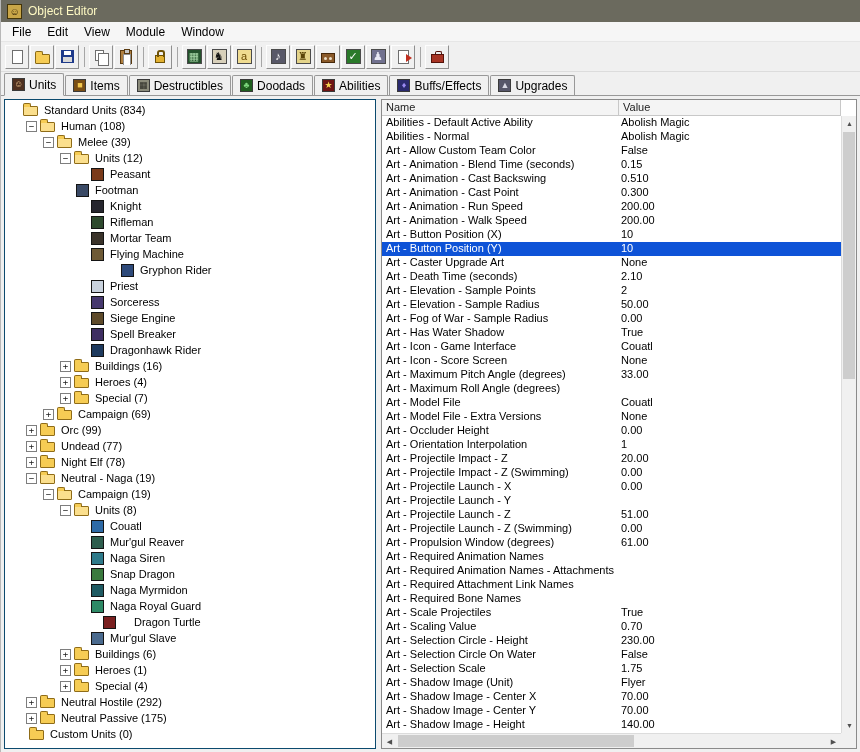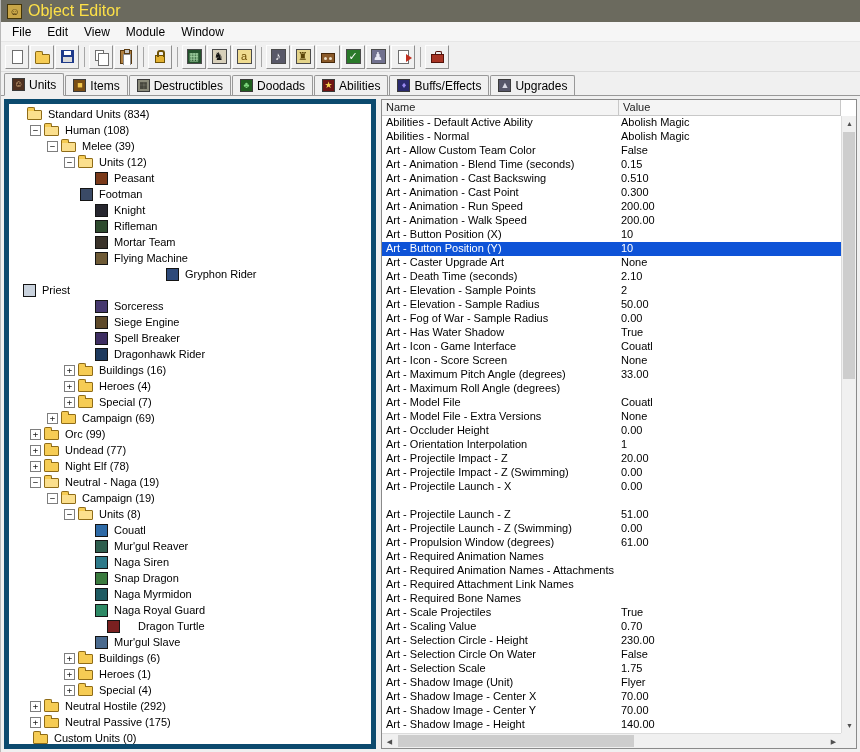--- a/index.html
+++ b/index.html
@@ -3,21 +3,21 @@
 <meta charset="utf-8">
 <style>
 *{box-sizing:border-box;margin:0;padding:0}
 html,body{width:860px;height:752px;overflow:hidden}
 body{font-family:"Liberation Sans","DejaVu Sans",sans-serif;background:#f0f0f0}
 .window{width:860px;height:752px;display:flex;flex-direction:column;background:#f0f0f0;border-left:1px solid #b8b8b8}
 
 
 .titlebar{height:22px;background:#6b6a5e;display:flex;align-items:center;padding:0 6px;gap:6px;flex:none}
 .app-ico{width:15px;height:15px;background:#c9a648;border:1px solid #433408;color:#3a2a08;font-size:10px;line-height:13px;text-align:center;flex:none}
-.title-text{color:#fde047;font-size:16px}
+.title-text{color:#fef9c3;font-size:12px}
 
 
 .menubar{height:20px;background:#f6f6f6;display:flex;align-items:stretch;padding-left:3px;flex:none;border-bottom:1px solid #e6e6e6}
 .menu-item{padding:0 8px;font-size:12px;line-height:20px;color:#000;cursor:default}
 
 
 .toolbar{height:30px;background:#f0f0f0;display:flex;align-items:center;padding:0 4px;flex:none;border-bottom:1px solid #dcdcdc}
 .tb-btn{width:24px;height:24px;border:1px solid;border-color:#fdfdfd #8f8f8f #8f8f8f #fdfdfd;background:#f0f0f0;display:flex;align-items:center;justify-content:center;margin-right:1px;flex:none}
 .tb-sep{width:1px;height:20px;background:#a6a6a6;margin:0 4px;flex:none}
 .tb-ico{display:flex;align-items:center;justify-content:center}
@@ -46,21 +46,21 @@
 .shape-toolbox::before{content:"";position:absolute;left:3px;top:-4px;width:5px;height:3px;border:1px solid #54120a;border-bottom:none;border-radius:2px 2px 0 0}
 
 
 .tabstrip{height:24px;background:#f0f0f0;display:flex;align-items:flex-end;padding-left:3px;flex:none;border-bottom:1px solid #989898}
 .tab{display:flex;align-items:center;gap:4px;height:20px;padding:0 7px;font-size:12px;border:1px solid #989898;border-bottom:none;background:#f0f0f0;margin-right:1px;border-radius:2px 2px 0 0;cursor:default}
 .tab.active{height:23px;margin-bottom:-1px;border-bottom:1px solid #f0f0f0;z-index:2;position:relative}
 .tab-ico{width:13px;height:13px;border:1px solid #3a3a3a;display:flex;align-items:center;justify-content:center;font-size:9px;line-height:11px;flex:none}
 
 
 .main{flex:1;display:flex;padding:3px;min-height:0}
-.tree-panel{width:372px;flex:none;background:#fff;border:5px solid #0c4a6e;overflow:hidden;padding-top:2px}
+.tree-panel{width:372px;flex:none;background:#fff;border:1px solid #0c4a6e;overflow:hidden;padding-top:2px}
 .splitter{width:5px;flex:none}
 .table-panel{flex:1;background:#fff;border:1px solid #8a8a8a;position:relative;overflow:hidden}
 
 
 .tree-row{display:flex;align-items:center;height:16px;font-size:11px;white-space:nowrap;cursor:default}
 .exp{width:11px;height:11px;border:1px solid #7e7e7e;background:#fff;font-size:9px;line-height:9px;text-align:center;color:#1a1a1a;margin-right:3px;flex:none;font-family:"DejaVu Sans Mono",monospace}
 .exp-spacer{width:14px;flex:none}
 .fold{width:15px;height:10px;background:#f6cc54;border:1px solid #8f6c18;border-radius:1px;margin:2px 4px 0 0;position:relative;flex:none}
 .fold::before{content:"";position:absolute;left:-1px;top:-4px;width:6px;height:3px;background:#f6cc54;border:1px solid #8f6c18;border-bottom:none;border-radius:2px 2px 0 0}
 .fold.open{background:#fbdf8d}
@@ -239,26 +239,26 @@
         <div class="tree-row" style="padding-left: 72px;">
           <span class="exp-spacer"></span>
           <span class="unit-ico" style="background: rgb(58, 51, 42);"></span>
           <span class="tree-label">Mortar Team</span>
         </div>
         <div class="tree-row" style="padding-left: 72px;">
           <span class="exp-spacer"></span>
           <span class="unit-ico" style="background: rgb(110, 90, 54);"></span>
           <span class="tree-label">Flying Machine</span>
         </div>
-        <div class="tree-row" style="padding-left: 102px; margin-left: 41px;">
+        <div class="tree-row" style="padding-left: 102px;">
           <span class="exp-spacer"></span>
           <span class="unit-ico" style="background: rgb(46, 74, 122);"></span>
           <span class="tree-label">Gryphon Rider</span>
         </div>
-        <div class="tree-row" style="">
+        <div class="tree-row" style="padding-left: 72px;">
           <span class="exp-spacer"></span>
           <span class="unit-ico" style="background: rgb(201, 210, 221);"></span>
           <span class="tree-label">Priest</span>
         </div>
         <div class="tree-row" style="padding-left: 72px;">
           <span class="exp-spacer"></span>
           <span class="unit-ico" style="background: rgb(70, 56, 110);"></span>
           <span class="tree-label">Sorceress</span>
         </div>
         <div class="tree-row" style="padding-left: 72px;">
@@ -507,20 +507,21 @@
           </div>
           <div class="prow">
             <div class="pc-name">Art - Projectile Impact - Z (Swimming)</div>
             <div class="pc-value">0.00</div>
           </div>
           <div class="prow">
             <div class="pc-name">Art - Projectile Launch - X</div>
             <div class="pc-value">0.00</div>
           </div>
           <div class="prow">
+            <div class="pc-name">Art - Projectile Launch - Y</div>
           </div>
           <div class="prow">
             <div class="pc-name">Art - Projectile Launch - Z</div>
             <div class="pc-value">51.00</div>
           </div>
           <div class="prow">
             <div class="pc-name">Art - Projectile Launch - Z (Swimming)</div>
             <div class="pc-value">0.00</div>
           </div>
           <div class="prow">

